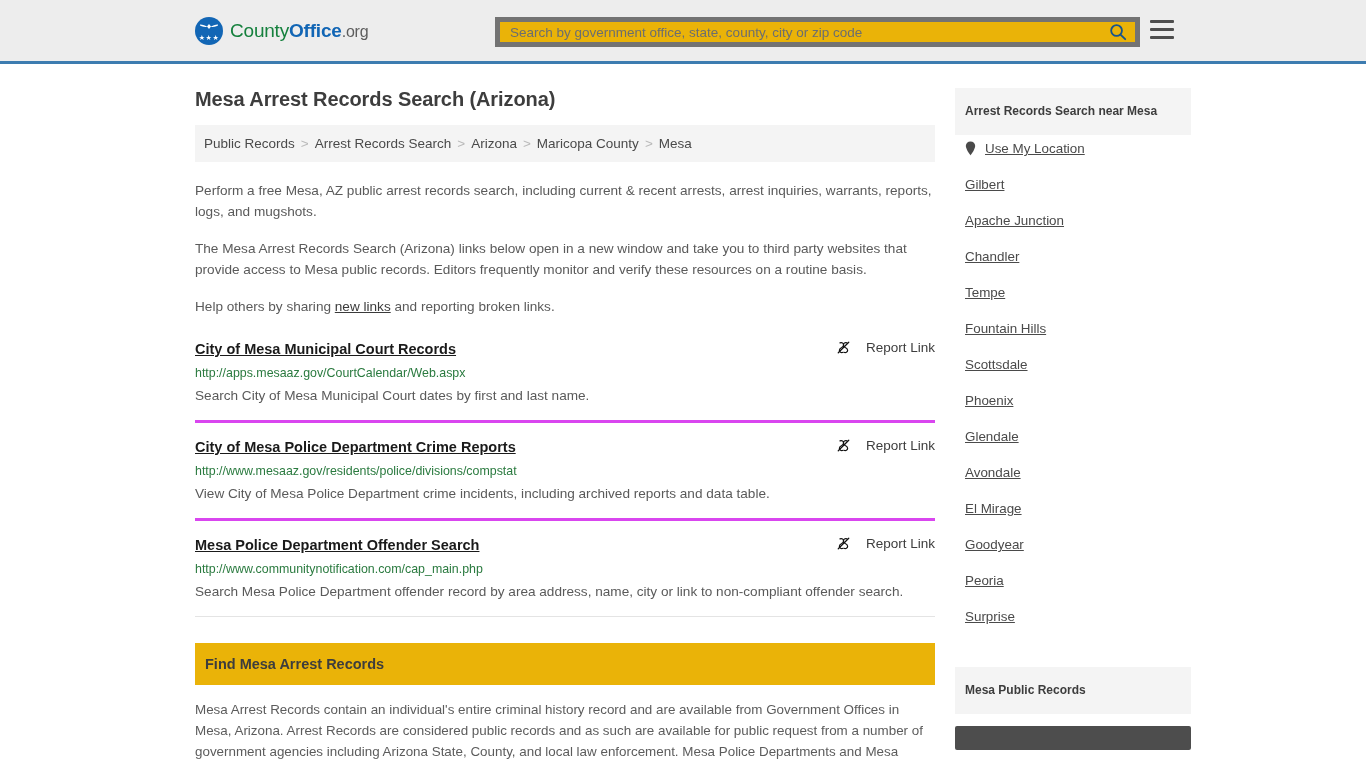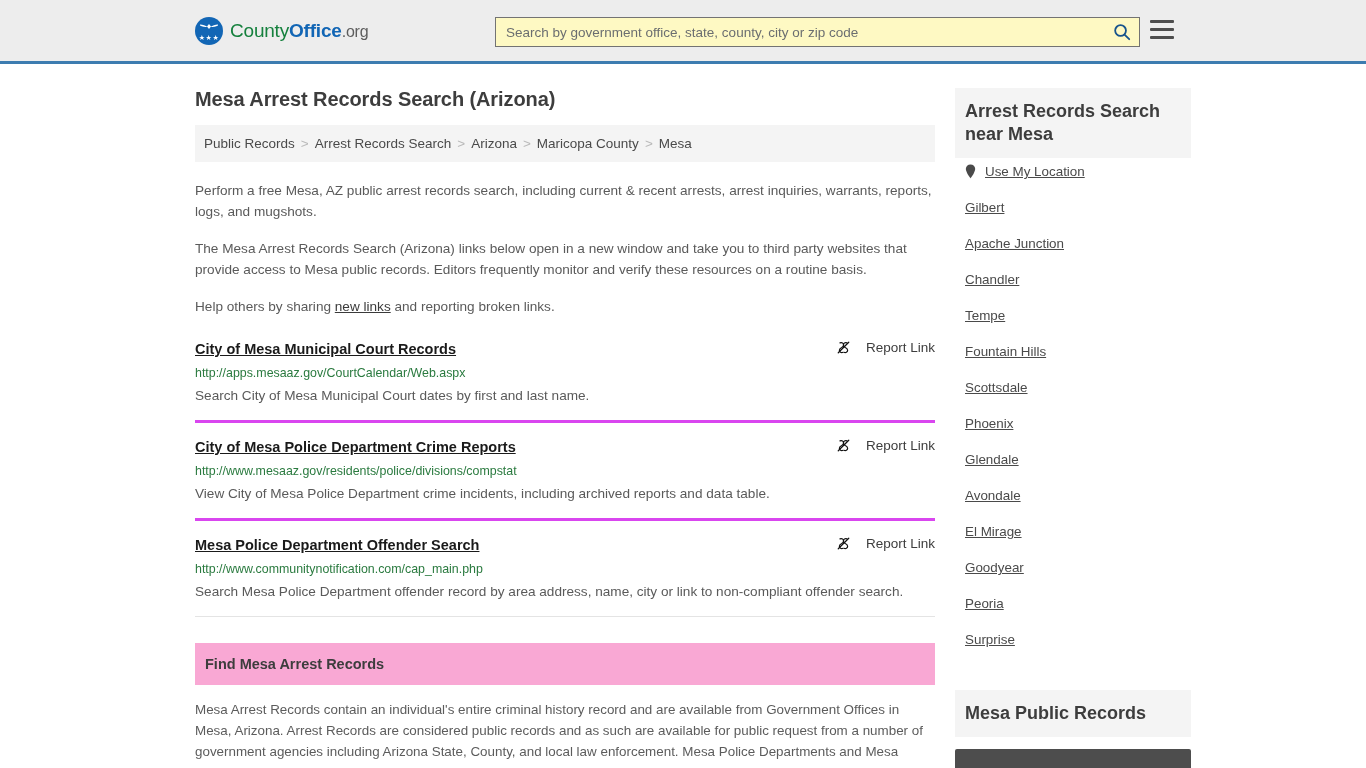--- a/index.html
+++ b/index.html
@@ -61,22 +61,22 @@
   .brand-text .bold-blue { color: #1266b5; font-weight: bold; }
   .brand-text .b1 { font-weight: normal; color: #15803d; }
   .brand-text .tld { color: #5d5d5d; font-size: 16px; }
 
   .search-wrap {
     position: absolute;
     left: 495px;
     top: 17px;
     width: 645px;
     height: 30px;
-    background: #fef9c3;
-    border: 1px solid #737373;
+    background: #eab308;
+    border: 5px solid #737373;
     display: flex;
     align-items: center;
     justify-content: space-between;
   }
   .search-input {
     flex: 1;
     border: none;
     outline: none;
     background: transparent;
     font-family: "Liberation Sans", sans-serif;
@@ -200,21 +200,21 @@
   }
   .result-desc {
     font-size: 13.6px;
     color: #5a5a5a;
     line-height: 22px;
     margin-top: 3px;
   }
 
   
   .section-box {
-    background: #f9a8d4;
+    background: #eab308;
     padding: 13px 10px;
     margin-top: 26px;
   }
   .section-box h2 {
     margin: 0;
     font-size: 14.5px;
     font-weight: bold;
     color: #3d3d3d;
   }
   .section-body {
@@ -224,21 +224,21 @@
     margin-top: 14px;
   }
 
   
   .side-box-head {
     background: #f4f4f4;
     padding: 12px 10px;
   }
   .side-box-head h2 {
     margin: 0;
-    font-size: 18px;
+    font-size: 12px;
     font-weight: bold;
     color: #3d3d3d;
     line-height: 23px;
   }
   .side-links { padding: 6px 0 0 10px; }
   .side-link {
     display: flex;
     align-items: flex-start;
     font-size: 13.4px;
     color: #4a4a4a;

